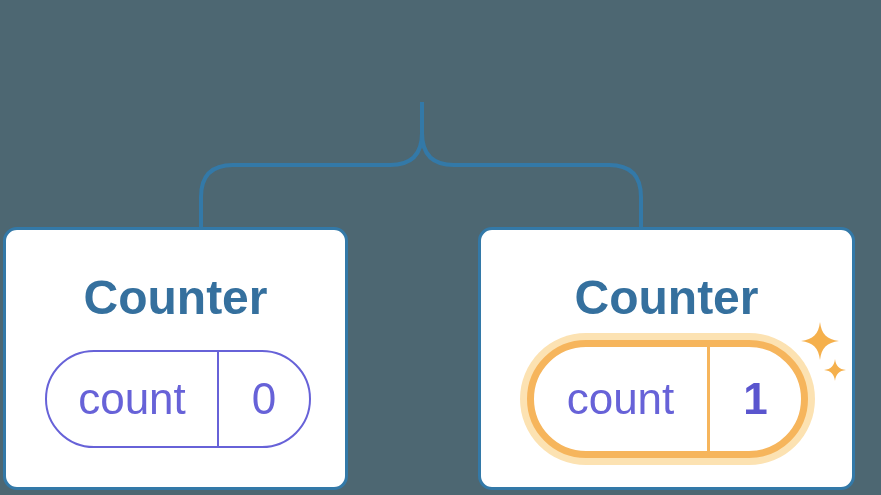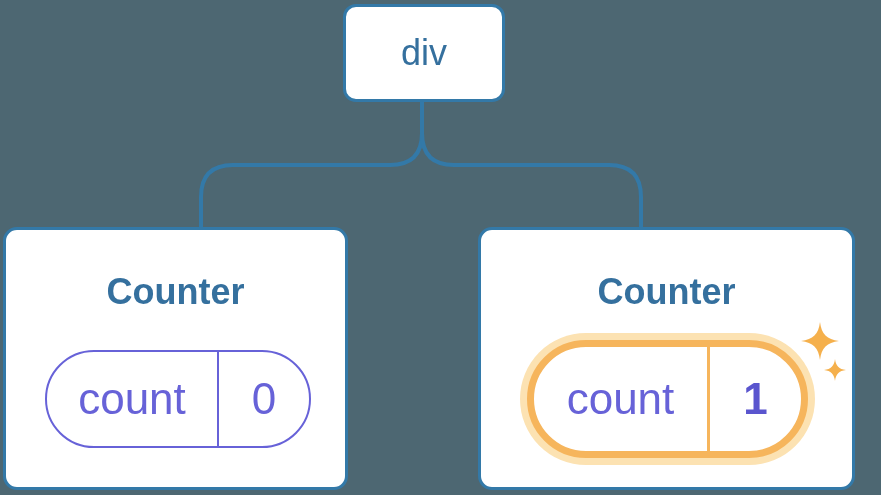--- a/index.html
+++ b/index.html
@@ -45,21 +45,21 @@
     background:#ffffff;
     border:3px solid var(--node-border);
     border-radius:14px;
   }
   .card-left{left:3px;width:345px;}
   .card-right{left:478px;width:377px;}
   .card-title{
     position:absolute;left:0;top:42px;width:100%;
     text-align:center;
     color:var(--node-text);
-    font-size:36px;font-weight:600;line-height:1.1;
+    font-size:48px;font-weight:600;line-height:1.1;
   }
   .pill{
     position:absolute;left:39px;top:120px;width:266px;height:98px;
     border:2.5px solid var(--state-purple);
     border-radius:49px;
     background:#ffffff;
     display:flex;align-items:stretch;
     overflow:hidden;
   }
   .pill .cell{
@@ -98,23 +98,20 @@
 </head>
 <body>
 
 <div class="stage">
 
   <svg class="connectors" viewBox="0 0 881 495" aria-hidden="true">
     <path class="edge" d="M422,102 L422,133 Q422,165 390,165 L233,165 Q201,165 201,197 L201,229"></path>
     <path class="edge" d="M422,133 Q422,165 454,165 L609,165 Q641,165 641,197 L641,229"></path>
   </svg>
 
-  <div class="node-root">
-    <span>div</span>
-  </div>
 
   <div class="card card-left">
     <div class="card-title">Counter</div>
     <div class="pill">
       <span class="cell cell-key">count</span>
       <span class="cell cell-val">0</span>
     </div>
   </div>
 
   <div class="card card-right">

